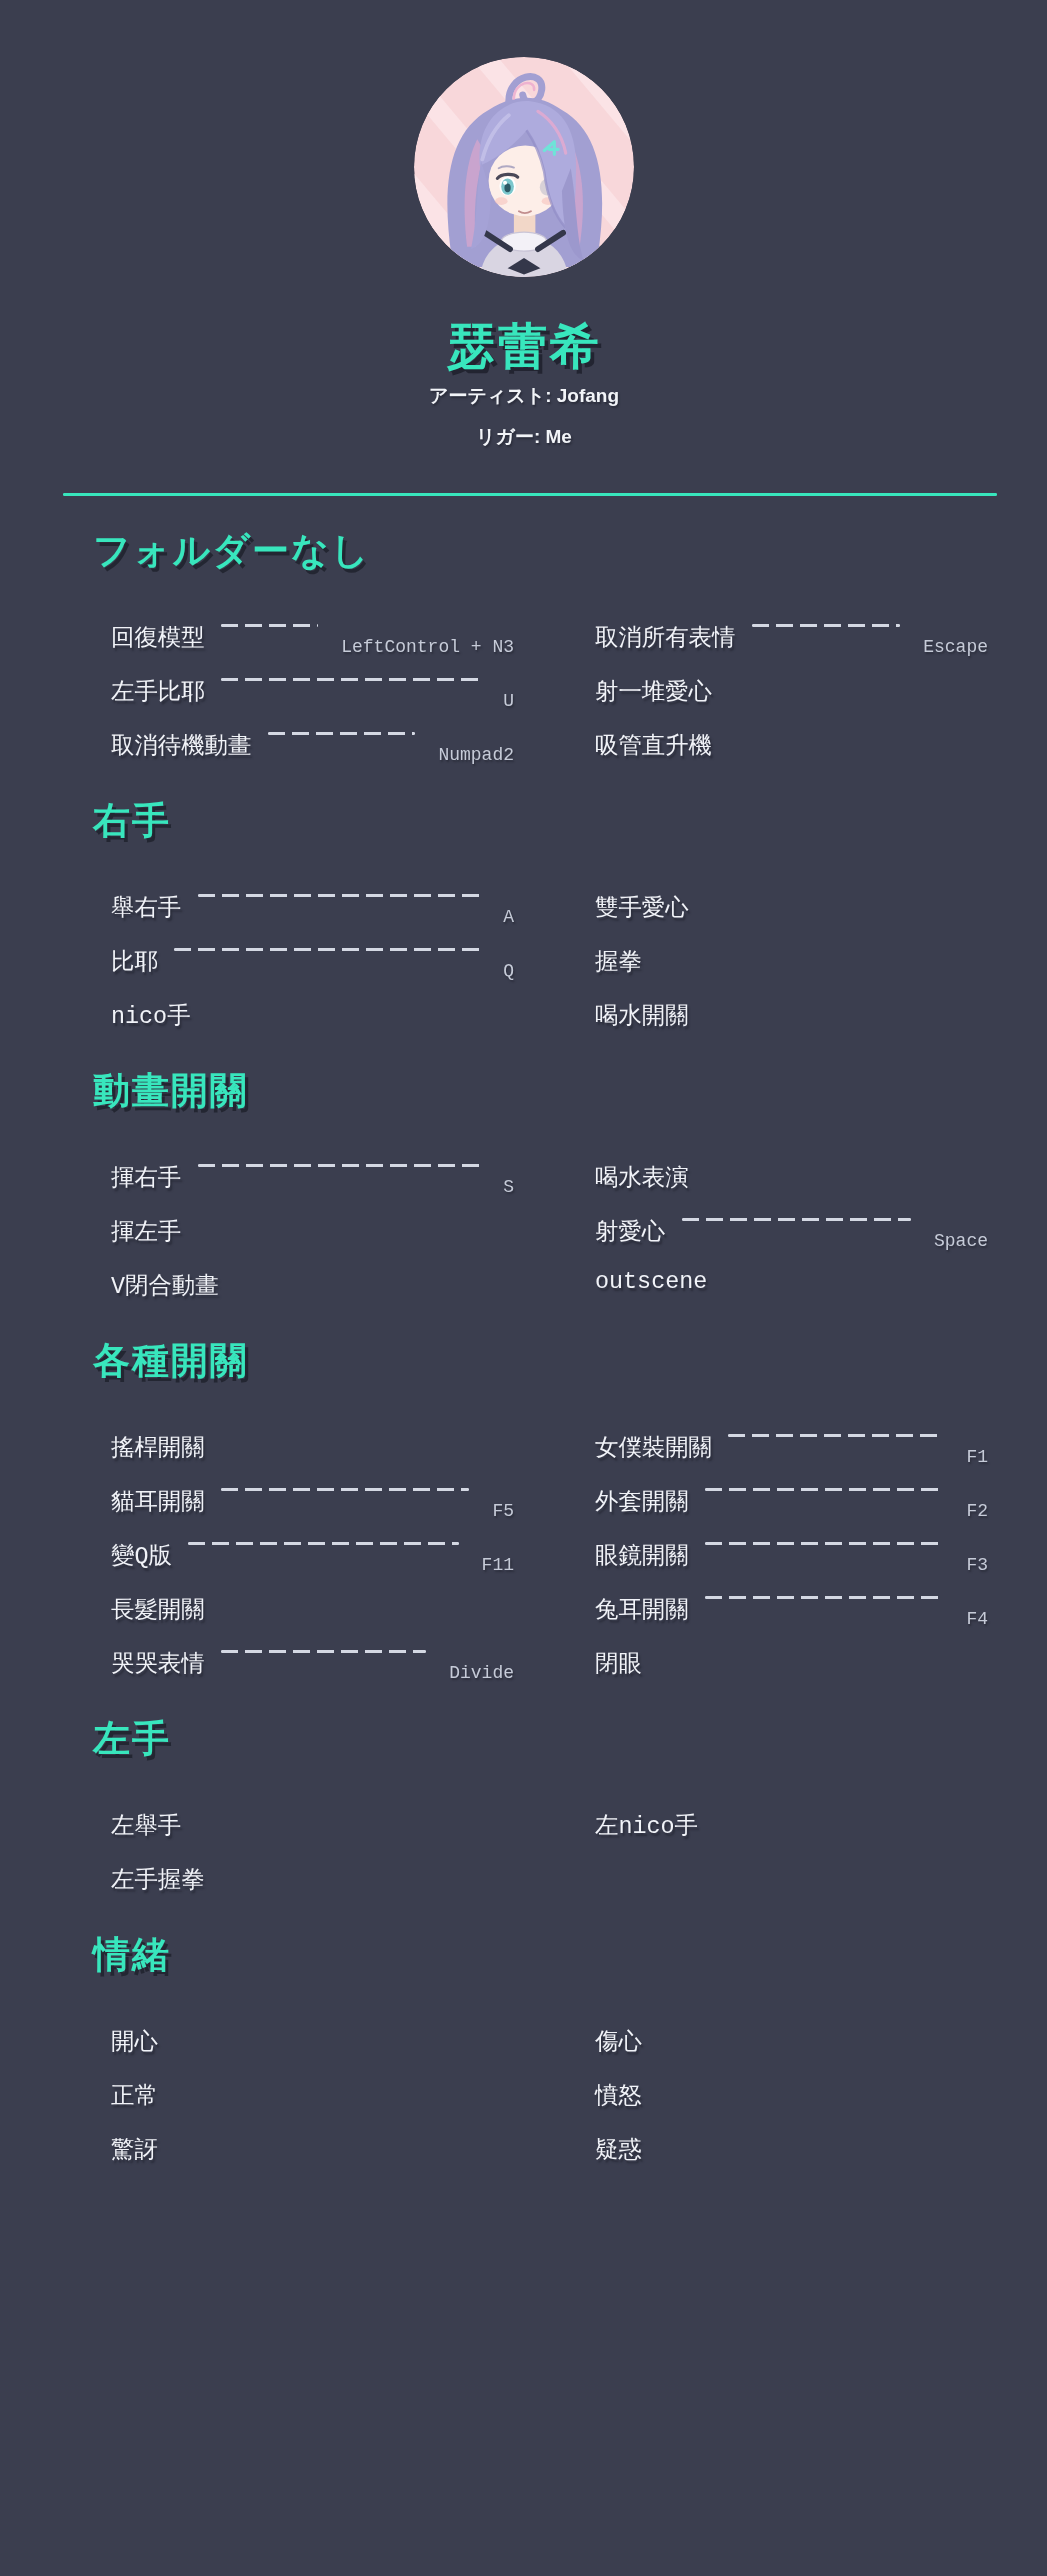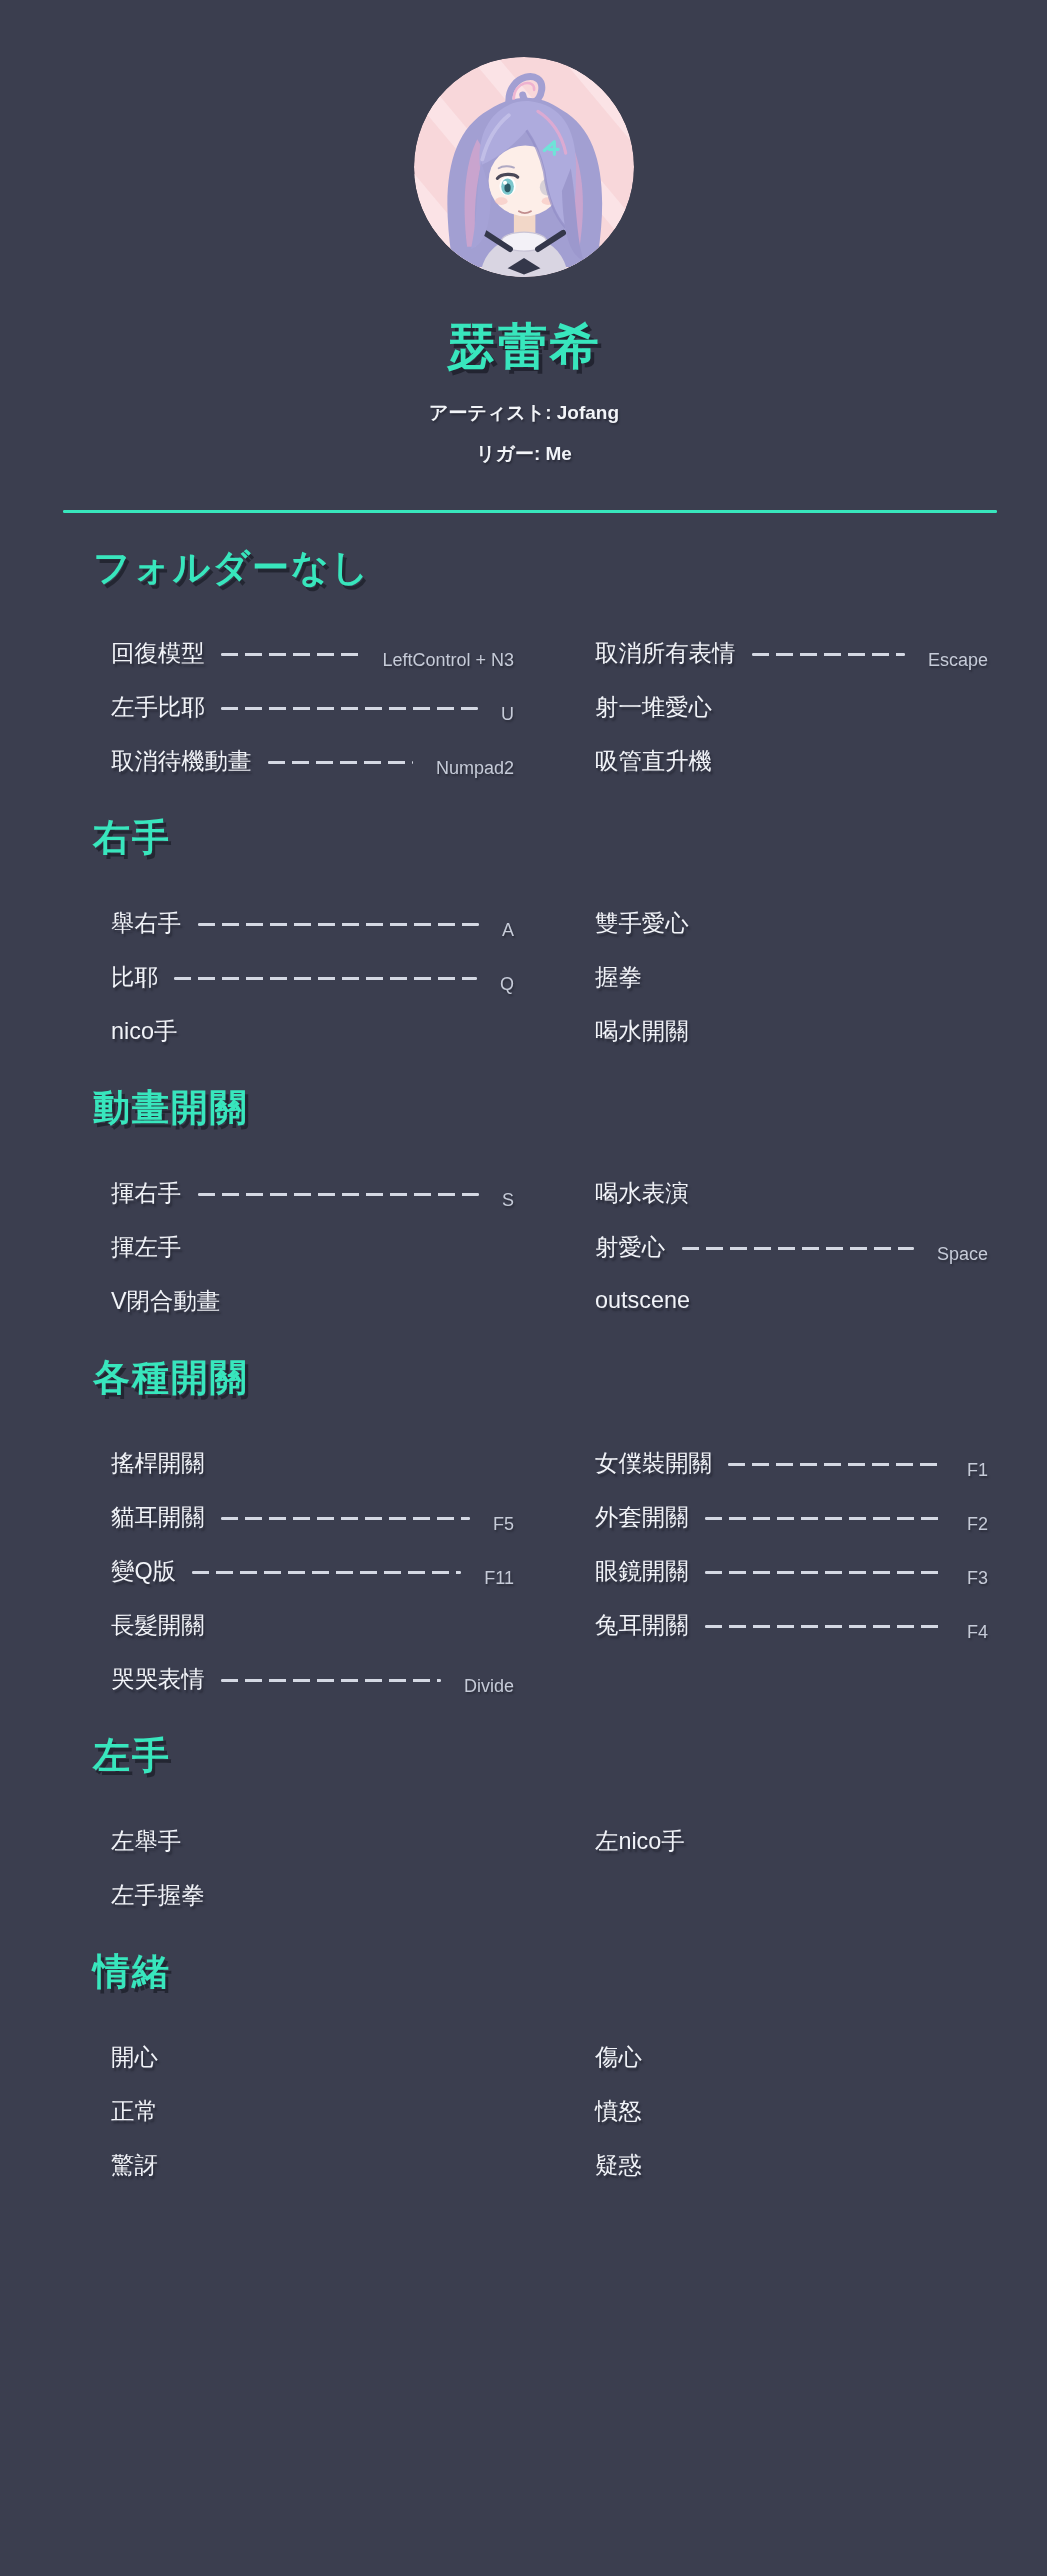--- a/index.html
+++ b/index.html
@@ -11,34 +11,34 @@
   .avatar{width:220px;height:220px;border-radius:50%;margin:0 auto;overflow:hidden;display:block;}
   .avatar svg{display:block;}
   .page-title{
     margin:39px 0 0 0;font-size:49px;line-height:60px;font-weight:bold;letter-spacing:2.5px;
     text-shadow:3.8px 4.4px 0 rgba(30,32,43,.85);
   }
   .credit{
     font-size:19px;line-height:23px;font-weight:bold;color:#f2f4f8;
     text-shadow:1.3px 1.9px 1.9px rgba(30,32,43,.6);
   }
-  .credit-1{margin-top:25px;}
+  .credit-1{margin-top:8px;}
   .credit-2{margin-top:18px;}
   .divider{height:2.5px;margin:45px 51px 0 63px;border-radius:1.3px;}
   .sections{padding:32px 0 0 93px;}
   .section{margin-bottom:39px;}
   .section-title{
     margin:0 0 47px 0;font-size:37px;line-height:46px;font-weight:bold;letter-spacing:1.9px;
     text-shadow:3.2px 3.8px 0 rgba(30,32,43,.8);
   }
   .rows{
     display:grid;grid-template-columns:403px 393px;column-gap:81px;
     grid-auto-rows:30px;row-gap:24px;margin-left:18px;
   }
-  .cell{display:flex;align-items:center;}
+  .cell{display:flex;font-family:Liberation Mono, monospace;}
   .label{
     font-size:23.4px;color:#f1f3f8;font-weight:500;white-space:nowrap;
     text-shadow:1.9px 2.5px 1.9px rgba(28,30,40,.55);
   }
   .dash{
     flex:1 1 auto;height:2.5px;margin:3.8px 23px 0 16.5px;min-width:25px;border-radius:1.3px;
     background:repeating-linear-gradient(90deg,#d4d8e3 0 17px,transparent 17px 24px);
   }
   .key{
     flex:0 0 auto;font-size:18px;color:#c6cbd8;font-weight:400;white-space:nowrap;
@@ -242,20 +242,23 @@
           <div class="cell">
             <span class="label">兔耳開關</span>
             <span class="dash"></span>
             <span class="key">F4</span>
           </div>
           <div class="cell">
             <span class="label">哭哭表情</span>
             <span class="dash"></span>
             <span class="key">Divide</span>
           </div>
+          <div class="cell">
+            <span class="label">閉眼</span>
+          </div>
         </div>
       </section>
       <section class="section">
         <h2 class="section-title" style="color: rgb(56, 230, 189);">左手</h2>
         <div class="rows">
           <div class="cell">
             <span class="label">左舉手</span>
           </div>
           <div class="cell">
             <span class="label">左nico手</span>

